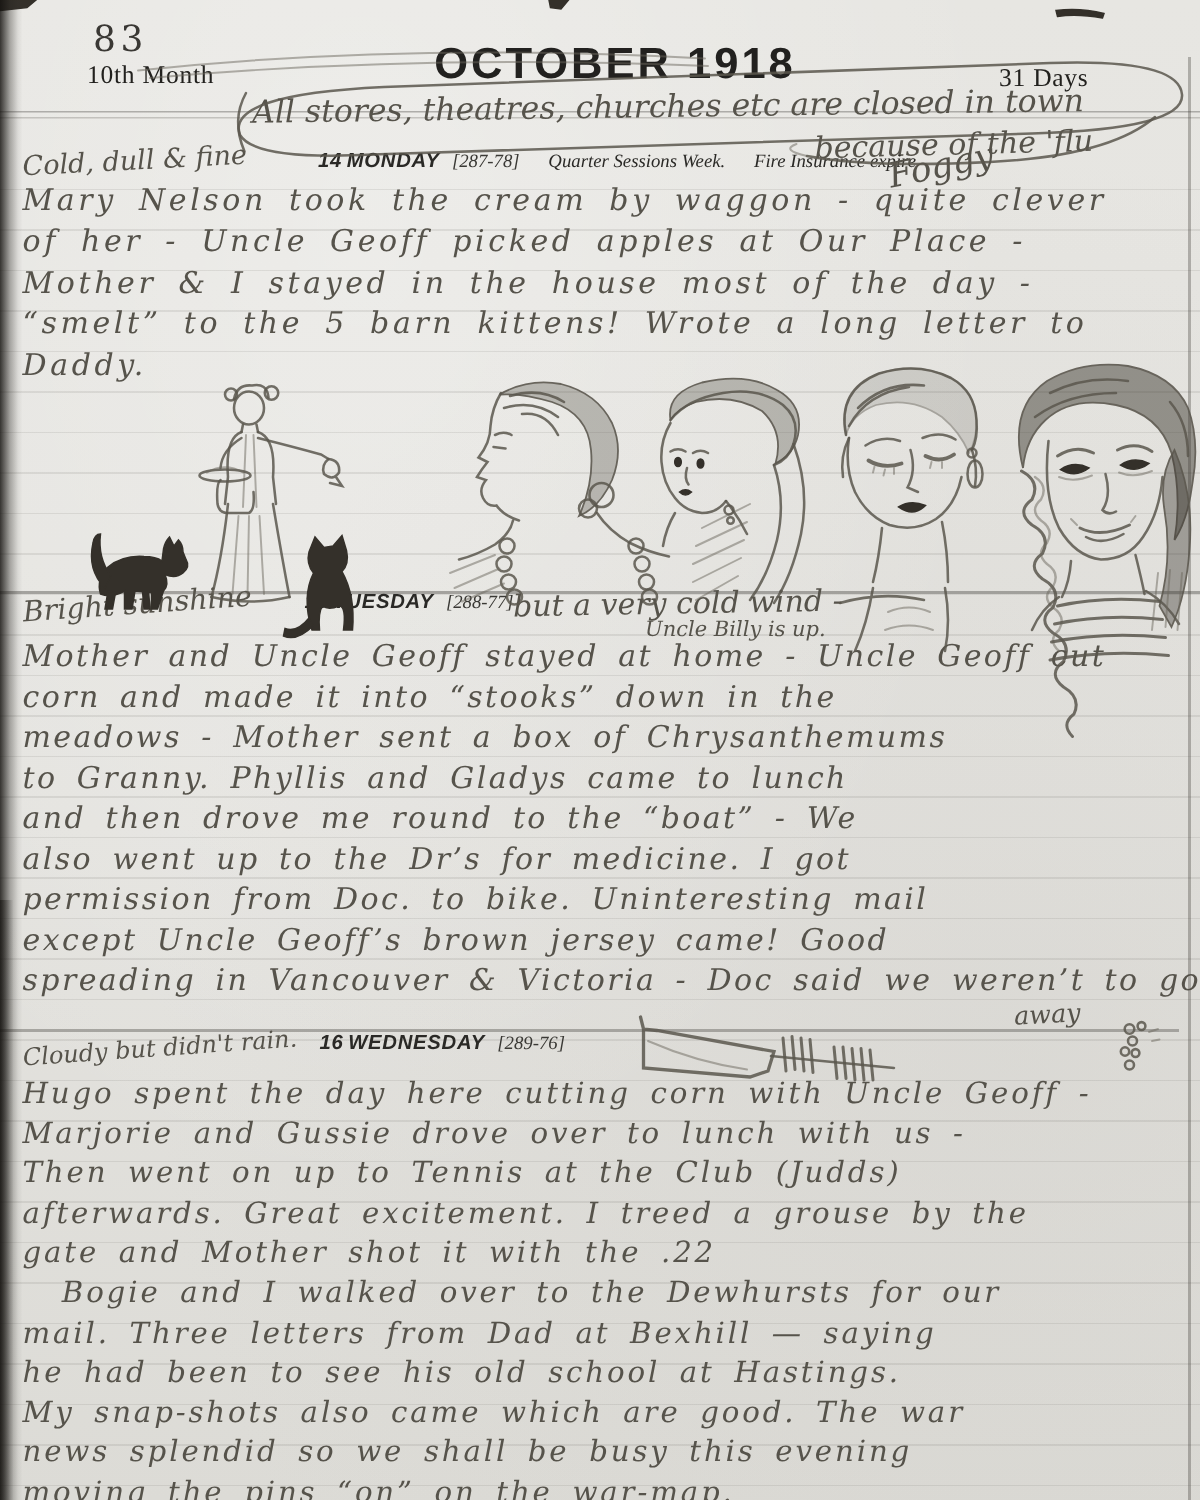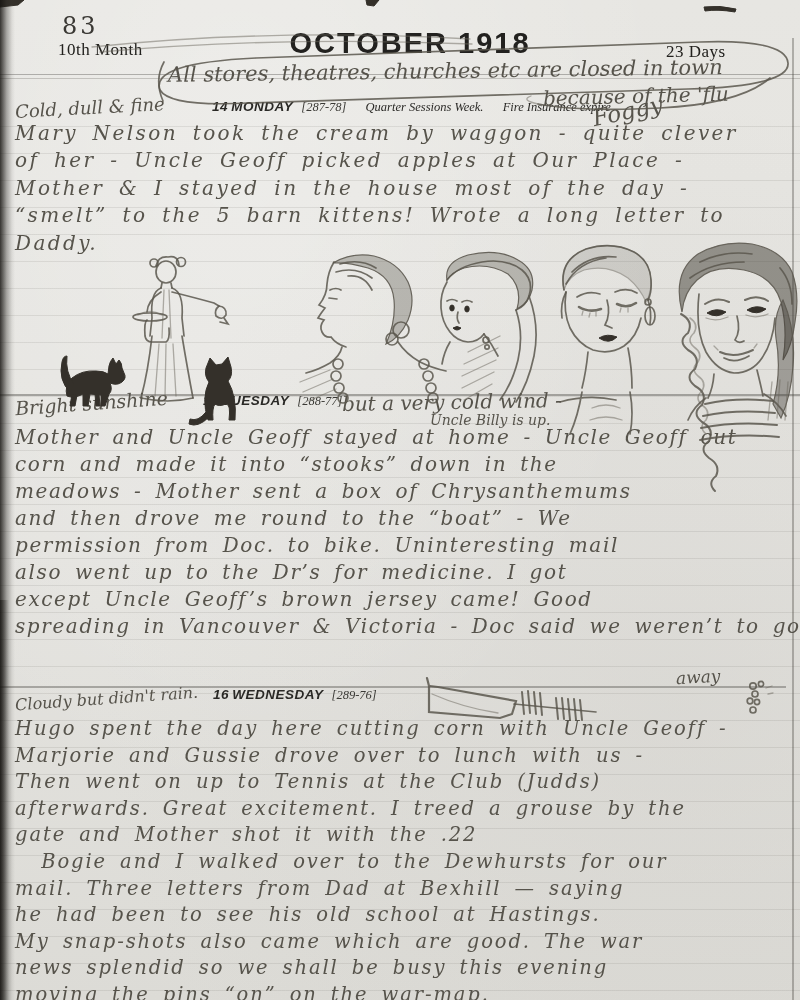--- a/index.html
+++ b/index.html
@@ -40,21 +40,21 @@
 </style>
 </head>
 <body>
 
 <div class="page">
   <div class="rules"></div>
 
   <div class="abs pagenum" style="left:62px;top:12px;">83</div>
   <div class="abs print corner-label" style="left:58px;top:40px;">10th Month</div>
   <div class="abs big-title" style="top:27px;">OCTOBER 1918</div>
-  <div class="abs print corner-label" style="left:666px;top:42px;">23 Days</div>
+  <div class="abs print corner-label" style="left:666px;top:42px;">31 Days</div>
   <div class="rule-line" style="top:74px;opacity:.6;"></div>
   <div class="rule-line" style="top:78px;opacity:.4;"></div>
 
   <div class="abs hand" style="left:168px;top:59px;font-size:21px;transform:rotate(-0.8deg);">All stores, theatres, churches etc are closed in town</div>
   <div class="abs hand" style="left:543px;top:84px;font-size:20px;transform:rotate(-1.5deg);">because of the 'flu</div>
 
   <div class="abs hand hand-sm" style="left:15px;top:97px;font-size:18px;transform:rotate(-3deg);">Cold, dull &amp; fine</div>
   <div class="abs day-header" style="left:212px;top:99px;">
     <span class="dn">14</span>
     <span class="dn">MONDAY</span>
@@ -77,23 +77,24 @@
     <span class="dn">15</span>
     <span class="dn">TUESDAY</span>
     <span class="dc">[288-77]</span>
   </div>
   <div class="abs hand" style="left:342px;top:390px;font-size:20px;transform:rotate(-1deg);">but a very cold wind -</div>
   <div class="abs hand" style="left:430px;top:412px;font-size:14px;">Uncle Billy is up.</div>
   <div class="abs hand entry lines-tue" style="left:15px;top:424px;">
       <div class="hand-line">Mother and Uncle Geoff stayed at home - Uncle Geoff cut</div>
       <div class="hand-line">corn and made it into “stooks” down in the</div>
       <div class="hand-line">meadows - Mother sent a box of Chrysanthemums</div>
+      <div class="hand-line">to Granny. Phyllis and Gladys came to lunch</div>
       <div class="hand-line">and then drove me round to the “boat” - We</div>
+      <div class="hand-line">also went up to the Dr’s for medicine. I got</div>
       <div class="hand-line">permission from Doc. to bike. Uninteresting mail</div>
-      <div class="hand-line">also went up to the Dr’s for medicine. I got</div>
       <div class="hand-line">except Uncle Geoff’s brown jersey came! Good</div>
       <div class="hand-line">spreading in Vancouver &amp; Victoria - Doc said we weren’t to go</div>
     </div>
   <div class="abs hand" style="left:676px;top:667px;font-size:17px;transform:rotate(-3deg);">away</div>
 
   <div class="rule-line" style="top:686px;height:1.5px;opacity:.65;width:786px;"></div>
   <div class="abs hand" style="left:15px;top:689px;font-size:16px;transform:rotate(-4deg);">Cloudy but didn't rain.</div>
   <div class="abs day-header" style="left:213px;top:687px;">
     <span class="dn">16</span>
     <span class="dn">WEDNESDAY</span>

